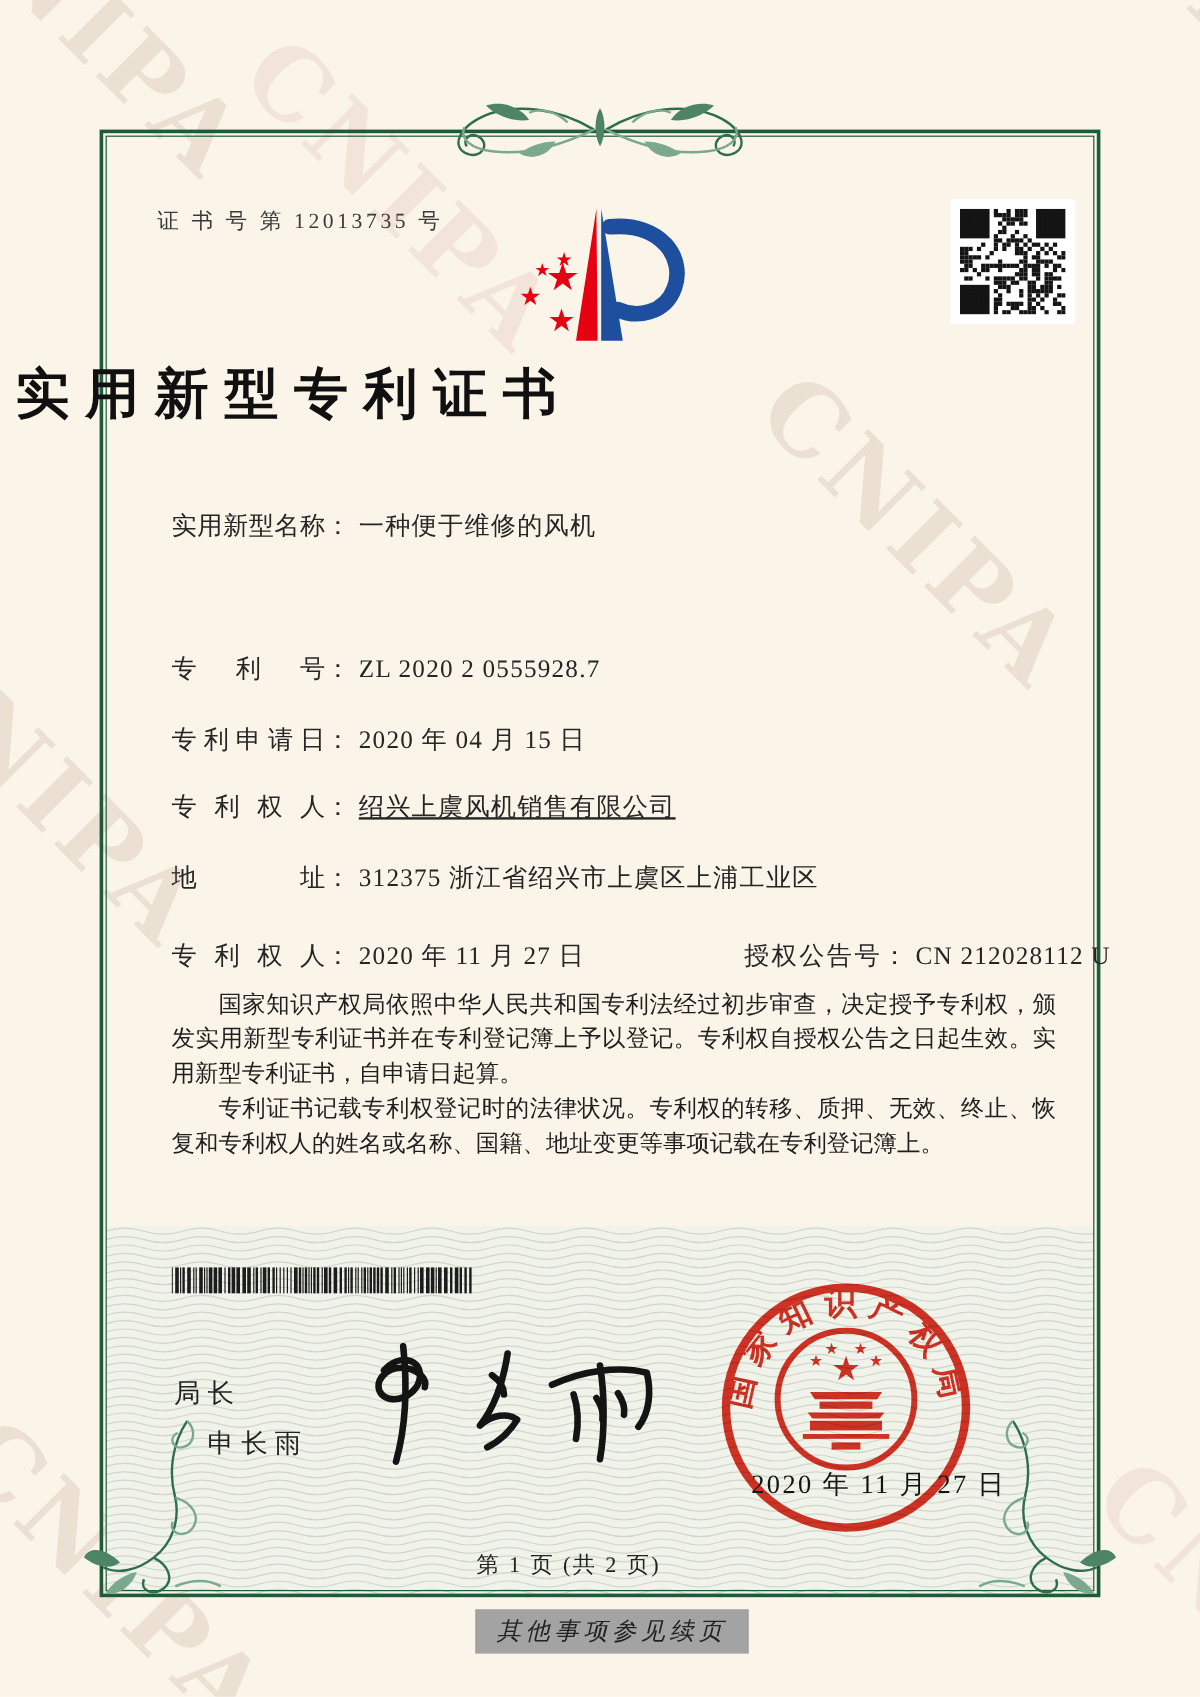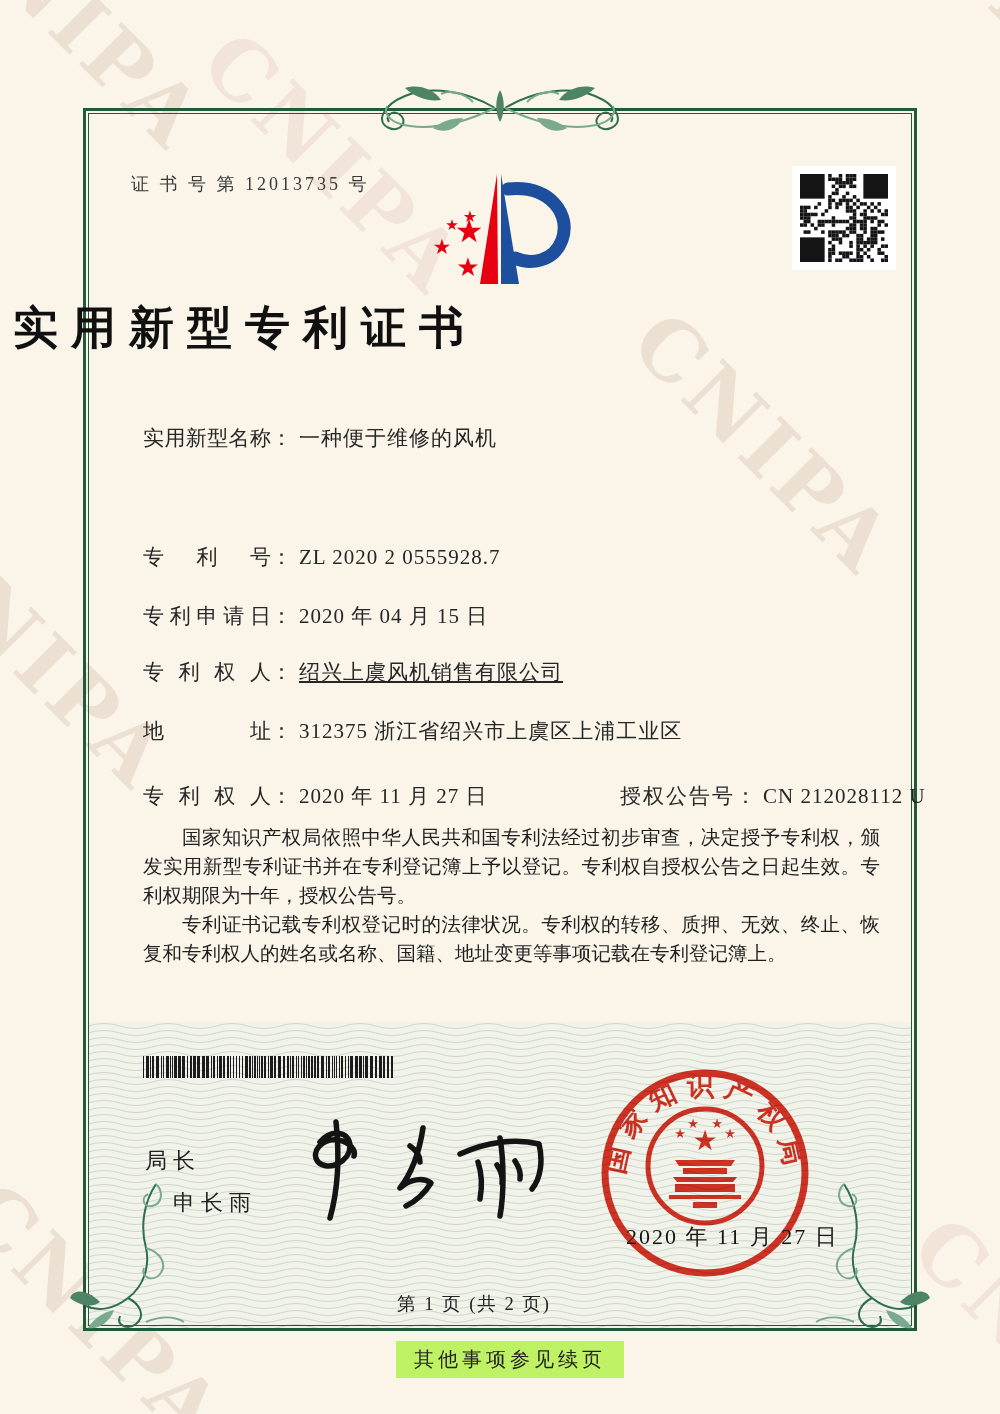--- a/index.html
+++ b/index.html
@@ -41,22 +41,22 @@
   #barcode-svg{position:absolute;left:143px;top:1056px;}
   #barcode-svg rect{fill:#1c1c1c;}
   .official-title{position:absolute;left:145px;top:1146px;font-size:22px;letter-spacing:6px;color:#222;}
   .official-name{position:absolute;left:145px;top:1188px;font-size:22px;letter-spacing:6px;color:#222;margin-left:28px;}
   .signature{position:absolute;left:292px;top:1112px;}
   .signature path{stroke:#141414;stroke-width:5.5px;fill:none;stroke-linecap:round;stroke-linejoin:round;}
   .seal{position:absolute;left:594px;top:1062px;mix-blend-mode:multiply;opacity:.95;}
   .seal-date{position:absolute;left:626px;top:1222px;font-size:22px;letter-spacing:2px;color:#141414;z-index:5;}
   .pagination{position:absolute;left:0;top:1291px;width:1000px;text-align:center;
               font-size:18.5px;letter-spacing:2px;color:#222;transform:translateX(-26px);}
-  .footer-note{position:absolute;left:396px;top:1341px;background:#bef264;
-               padding:5px 18px;font-size:20px;letter-spacing:4px;color:#222;}
+  .footer-note{position:absolute;left:396px;top:1341px;background:#a3a3a3;
+               padding:5px 18px;font-size:20px;letter-spacing:4px;color:#222;font-style:italic;}
   
   .ornament{position:absolute;}
   .ornament .curl{stroke:#2e6e4c;stroke-width:2;fill:none;}
   .ornament .curl.light{stroke:#7aa98e;}
   .ornament .leaf{fill:#4c8465;}
   .ornament .leaf.light{fill:#7aa98e;}
 </style>
 </head>
 <body>
 
@@ -415,21 +415,21 @@
     <span class="flabel">地址</span><span class="fcolon">：</span><span class="fvalue">312375 浙江省绍兴市上虞区上浦工业区</span>
   </div>
   <div class="field-row" style="top:782px;">
     <span class="flabel">专利权人</span><span class="fcolon">：</span><span class="fvalue">2020 年 11 月 27 日</span>
     <span class="grant-no-group">
       <span class="flabel2">授权公告号</span><span class="fcolon">：</span><span class="fvalue">CN 212028112 U</span>
     </span>
   </div>
 
   <div class="body-text">
-    <p>国家知识产权局依照中华人民共和国专利法经过初步审查，决定授予专利权，颁发实用新型专利证书并在专利登记簿上予以登记。专利权自授权公告之日起生效。专利权期限为十年，授权公告号。</p>
+    <p>国家知识产权局依照中华人民共和国专利法经过初步审查，决定授予专利权，颁发实用新型专利证书并在专利登记簿上予以登记。专利权自授权公告之日起生效。实用新型专利证书，自申请日起算。</p>
     <p>专利证书记载专利权登记时的法律状况。专利权的转移、质押、无效、终止、恢复和专利权人的姓名或名称、国籍、地址变更等事项记载在专利登记簿上。</p>
   </div>
 
   <svg id="barcode-svg" width="258" height="22">
       <rect x="0" y="0" width="1" height="22"></rect>
       <rect x="3" y="0" width="3" height="22"></rect>
       <rect x="7" y="0" width="1" height="22"></rect>
       <rect x="9" y="0" width="2" height="22"></rect>
       <rect x="13" y="0" width="3" height="22"></rect>
       <rect x="18" y="0" width="1" height="22"></rect>

